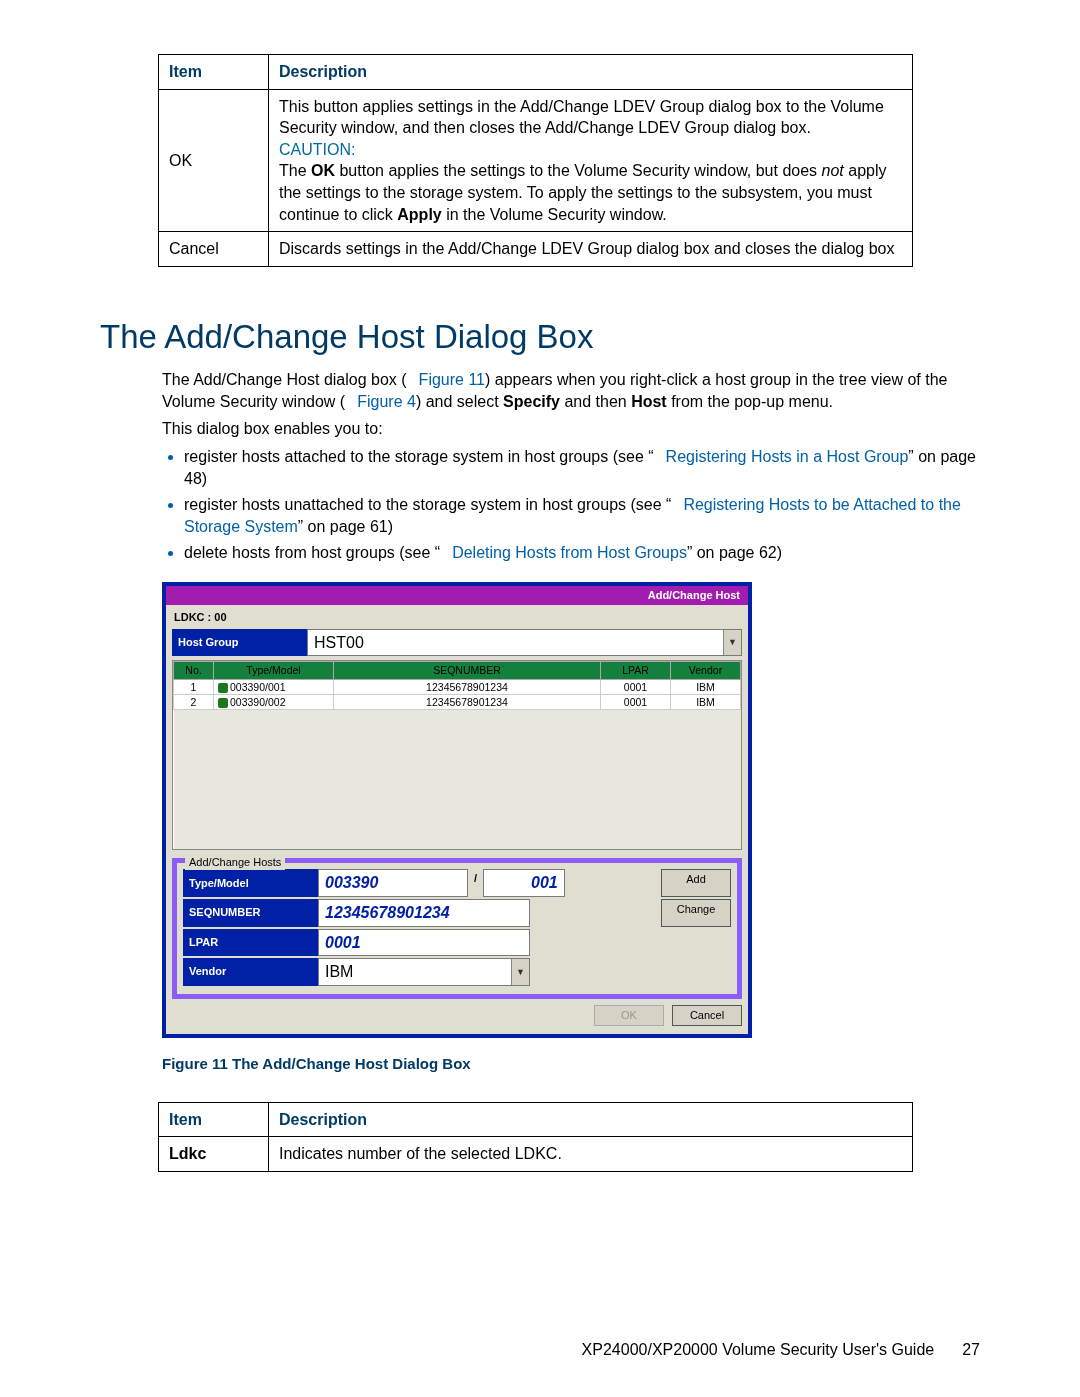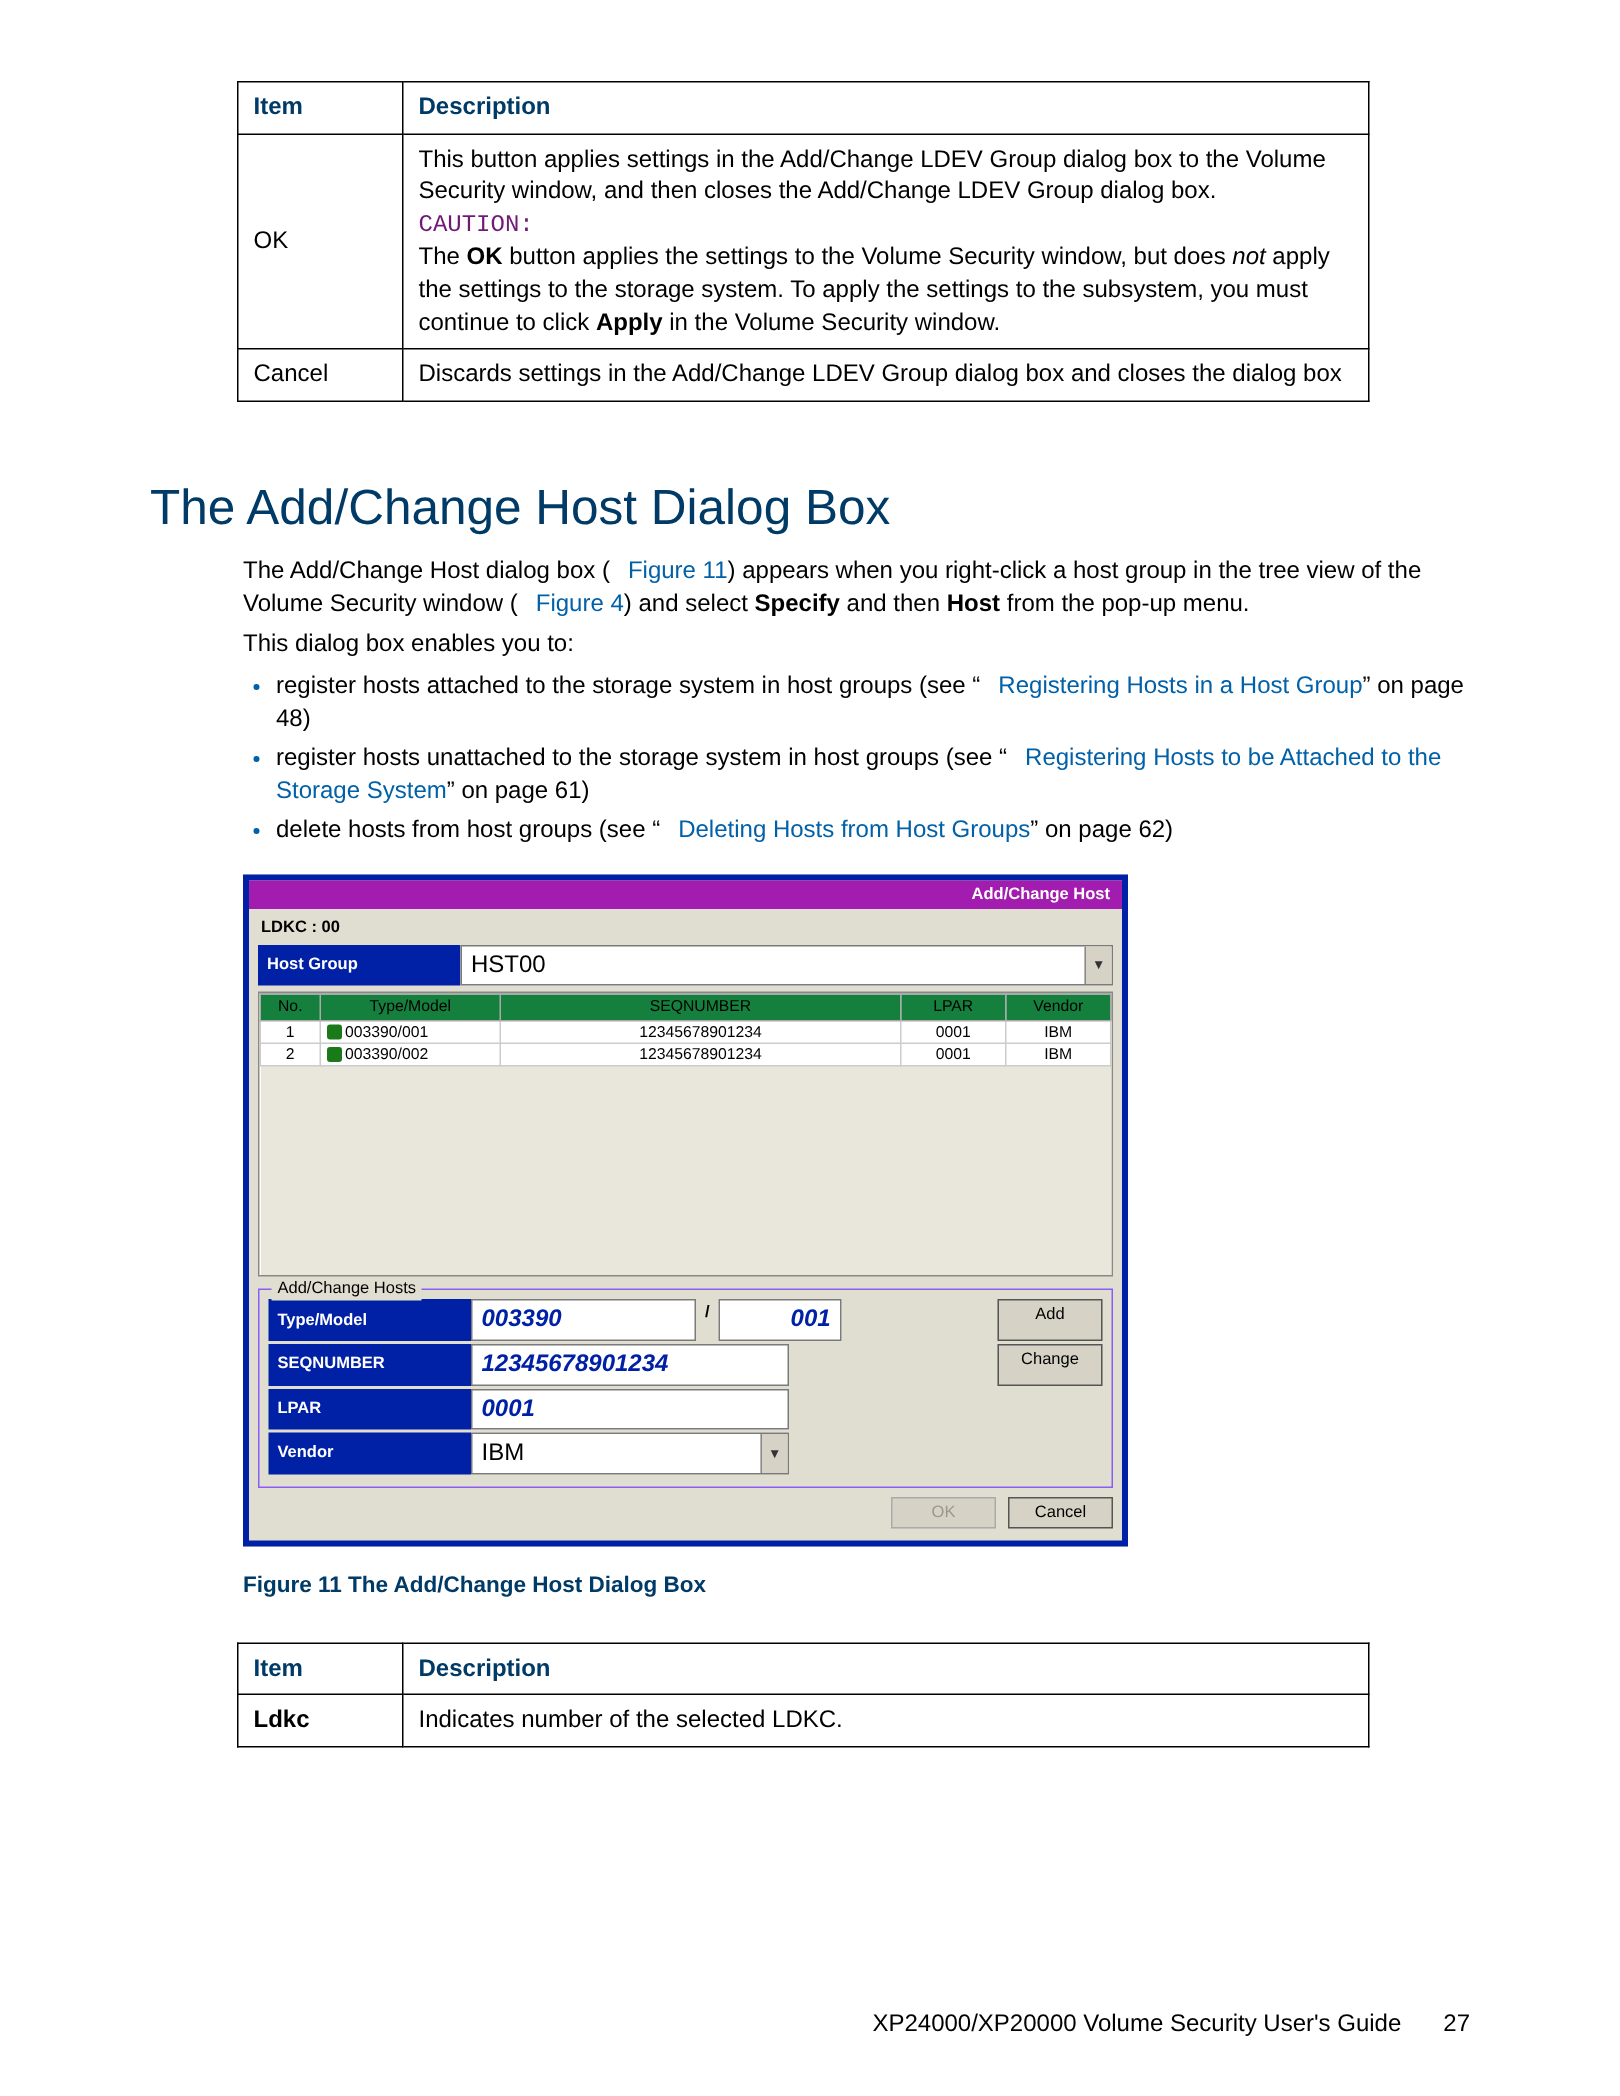--- a/index.html
+++ b/index.html
@@ -30,21 +30,21 @@
     padding: 6px 10px;
     text-align: left;
     vertical-align: middle;
     font-size: 16px;
   }
   table.desc thead th {
     font-weight: bold;
     color: #003a66;
   }
   table.desc thead th:first-child { width: 110px; }
-  .caution-lbl { color: #701a75; font-weight: normal; font-family: Liberation Mono, monospace; }
+  .caution-lbl { color: #0369a1; font-weight: normal; }
   .not-italic { font-style: italic; }
 
   h1.section {
     color: #003a66;
     font-weight: 400;
     font-size: 33px;
     margin: 48px 0 10px 0;
   }
 
   .body-indent { margin-left: 62px; }
@@ -104,21 +104,21 @@
   .host-table table { width: 100%; border-collapse: collapse; font-size: 10.5px; background:#fff;}
   .host-table th {
     background: #15803d; font-weight: normal; border: 1px solid #aaa;
     padding: 1px 4px; text-align:center;margin-left:31px;
   }
   .host-table td { border: 1px solid #ccc; padding: 0 4px; text-align:center; background:#fff;}
   .host-table .fill { height: 140px; background:#e9e7db; border:none;}
   .ico { display:inline-block; width:10px; height:10px; background:#1a7a1a; border-radius:2px; margin-right:2px; vertical-align:middle;}
 
   .fieldset {
-    border: 1px solid #8b5cf6; margin-top: 8px; padding: 6px;
+    border: 5px solid #8b5cf6; margin-top: 8px; padding: 6px;
     position: relative;
   }
   .fieldset-legend {
     position: absolute; top: -8px; left: 8px; background:#e0ded1;
     padding: 0 4px; font-size: 11px;
   }
   .btn {
     width: 70px; padding: 2px 0; text-align:center;
     background: #d6d3c6; border: 1px solid #555; font-size: 11px;
     margin-left: 4px;

